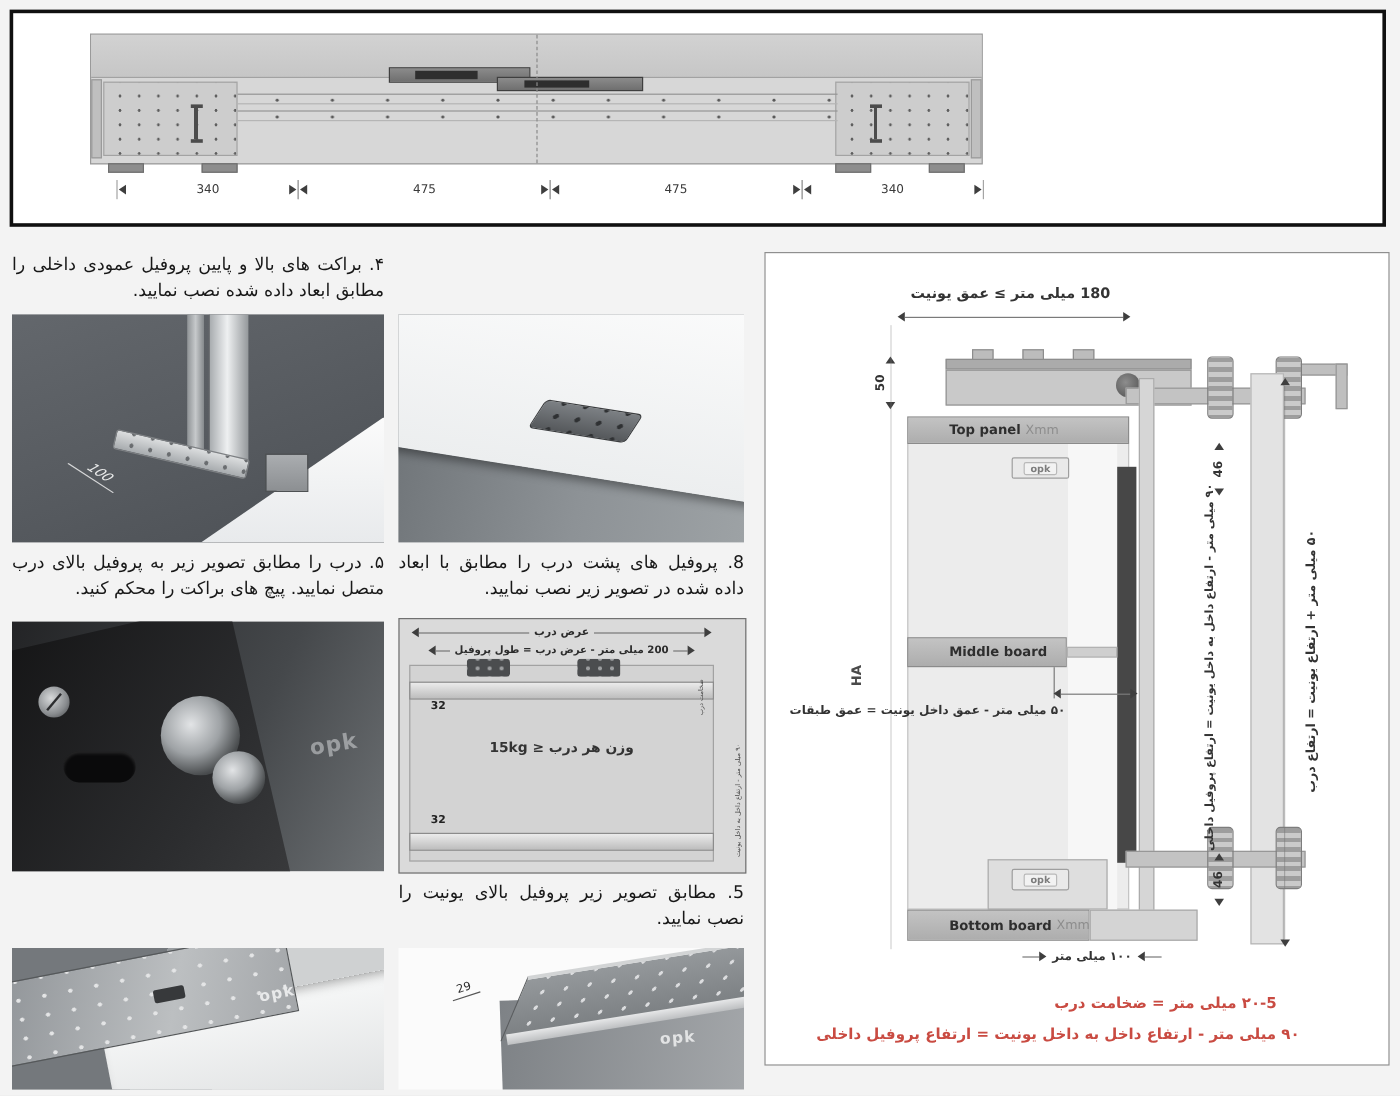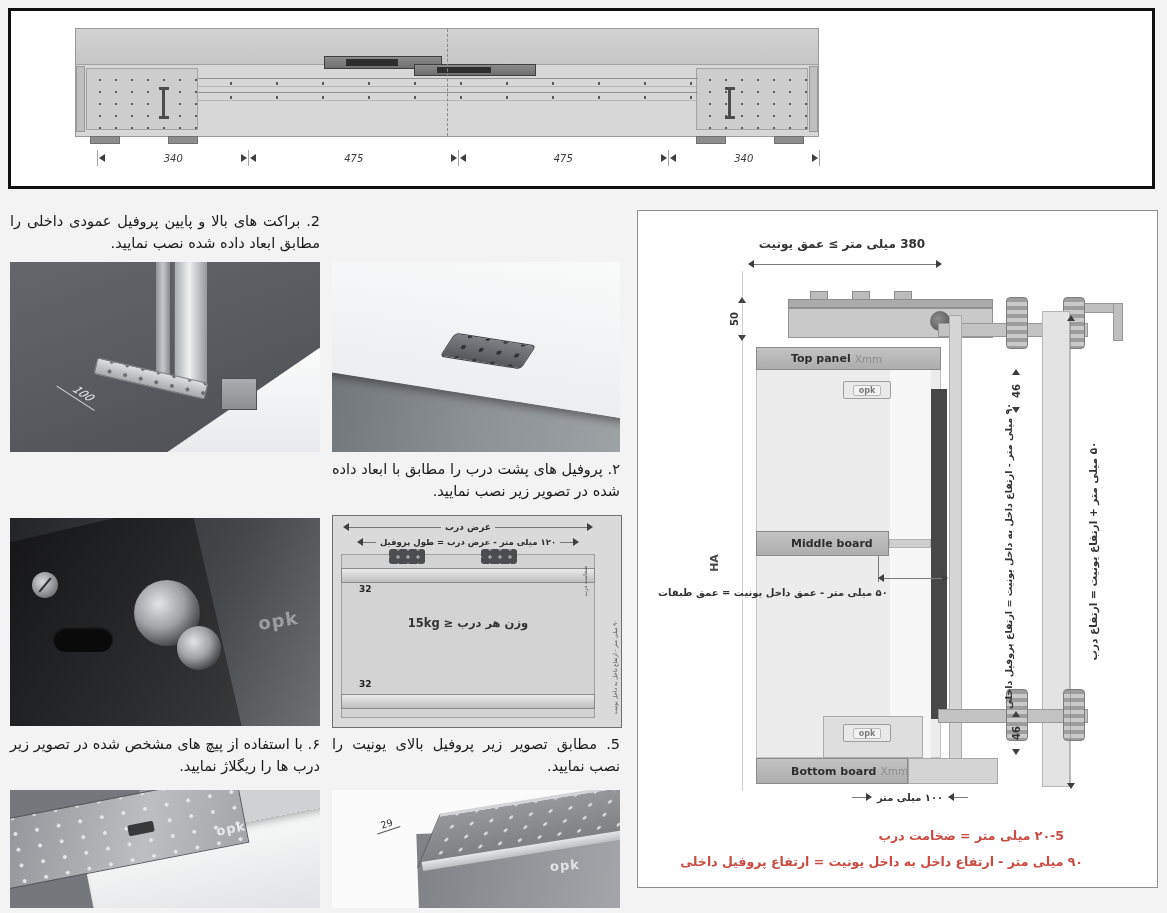--- a/index.html
+++ b/index.html
@@ -16,21 +16,21 @@
       background-image:radial-gradient(circle,#5d5d5d 1px,transparent 1.4px);background-size:16px 12px;background-position:5px 5px;}
   .ibeam{position:absolute;top:18px;width:10px;height:26px;border-top:3px solid #4c4c4c;border-bottom:3px solid #4c4c4c;background:linear-gradient(90deg,transparent 3px,#4c4c4c 3px,#4c4c4c 6px,transparent 6px);}
   .trk{left:122px;top:44px;width:500px;height:34px;}
   .trow{height:7px;border-top:1px solid #959595;border-bottom:1px solid #b5b5b5;margin-top:5px;
         background:radial-gradient(circle,#5a5a5a 1.2px,transparent 1.5px);background-size:46px 7px;background-repeat:repeat-x;background-position:10px 1px;}
   .slider{background:linear-gradient(#8b8b8b,#6f6f6f);border:1px solid #3f3f3f;}
   .slider .in{position:absolute;left:18%;top:2px;width:45%;height:60%;background:#2e2e2e;}
   .foot{bottom:-8px;width:30px;height:8px;background:#8d8d8d;border:1px solid #6f6f6f;}
   .rail-dims{left:86px;top:139px;width:722px;height:16px;display:flex;}
   .dseg{position:relative;display:flex;align-items:center;justify-content:space-between;border-left:1px solid #a5a5a5;border-right:1px solid #a5a5a5;margin-right:-1px;padding:0 1px;}
-  .dlbl{font-size:10px;color:#3a3a3a;margin:0 2px;font-style:italic;}
+  .dlbl{font-size:10px;color:#3a3a3a;margin:0 2px;}
   .tl{width:0;height:0;border:4px solid transparent;border-right:6px solid #3e3e3e;border-left:0;}
   .tr{width:0;height:0;border:4px solid transparent;border-left:6px solid #3e3e3e;border-right:0;}
   .tu{width:0;height:0;border:4px solid transparent;border-bottom:6px solid #3e3e3e;border-top:0;}
   .td{width:0;height:0;border:4px solid transparent;border-top:6px solid #3e3e3e;border-bottom:0;}
   
   .step{font-size:14.5px;line-height:1.55;color:#181818;direction:rtl;text-align:justify;}
   
   .fig{position:absolute;overflow:hidden;}
   .wm{font-weight:bold;letter-spacing:1px;}
   
@@ -144,23 +144,23 @@
           <i class="tr"></i>
         </div>
       <div class="dseg" style="width:151px;">
           <i class="tl"></i>
           <span class="dlbl">340</span>
           <i class="tr"></i>
         </div>
     </div>
   </div>
 
-  <div class="abs step" style="left:10px;top:210px;width:310px;" dir="rtl">2. براکت های بالا و پایین پروفیل عمودی داخلی را مطابق ابعاد داده شده نصب نمایید.</div>
-  <div class="abs step" style="left:332px;top:458px;width:288px;" dir="rtl">۲. پروفیل های پشت درب را مطابق با ابعاد داده شده در تصویر زیر نصب نمایید.</div>
-  <div class="abs step" style="left:10px;top:733px;width:310px;" dir="rtl">۶. با استفاده از پیچ های مشخص شده در تصویر زیر درب ها را ریگلاژ نمایید.</div>
+  <div class="abs step" style="left:10px;top:210px;width:310px;" dir="rtl">۴. براکت های بالا و پایین پروفیل عمودی داخلی را مطابق ابعاد داده شده نصب نمایید.</div>
+  <div class="abs step" style="left:10px;top:458px;width:310px;" dir="rtl">۵. درب را مطابق تصویر زیر به پروفیل بالای درب متصل نمایید. پیچ های براکت را محکم کنید.</div>
+  <div class="abs step" style="left:332px;top:458px;width:288px;" dir="rtl">8. پروفیل های پشت درب را مطابق با ابعاد داده شده در تصویر زیر نصب نمایید.</div>
   <div class="abs step" style="left:332px;top:733px;width:288px;" dir="rtl">5. مطابق تصویر زیر پروفیل بالای یونیت را نصب نمایید.</div>
 
   <div class="fig f1" style="left:332px;top:262px;width:288px;height:190px;">
     <div class="panel"></div>
     <div class="brk"></div>
   </div>
 
   <div class="fig f4" style="left:10px;top:262px;width:310px;height:190px;">
     <div class="wedge"></div>
     <div class="vp2"></div>
@@ -174,21 +174,21 @@
     <div class="hdim" style="left:10px;top:6px;width:250px;">
       <i class="tl"></i>
         <div class="ln"></div>
         <span class="hlbl">عرض درب</span>
         <div class="ln"></div>
         <i class="tr"></i>
     </div>
     <div class="hdim" style="left:24px;top:21px;width:222px;">
       <i class="tl"></i>
         <div class="ln"></div>
-        <span class="hlbl" style="font-size:8.5px;">۱۲۰ میلی متر - عرض درب = طول پروفیل</span>
+        <span class="hlbl" style="font-size:8.5px;">200 میلی متر - عرض درب = طول پروفیل</span>
         <div class="ln"></div>
         <i class="tr"></i>
     </div>
     <div class="door"></div>
     <div class="bar" style="top:52px;"></div>
     <div class="bar" style="top:178px;"></div>
     <div class="brk2" style="left:56px;"></div>
     <div class="brk2" style="left:148px;"></div>
     <div class="n32" style="left:26px;top:68px;">32</div>
     <div class="n32" style="left:26px;top:163px;">32</div>
@@ -216,21 +216,21 @@
   <div class="fig f3" style="left:332px;top:790px;width:288px;height:118px;">
     <div class="body"></div>
     <div class="slab"></div>
     <div class="edge"></div>
     <div class="dim">29</div>
     <div class="wm">opk</div>
   </div>
 
   <div class="abs side">
 
-    <div class="abs dimtxt" style="left:96px;top:26px;width:216px;text-align:center;font-size:12px;" dir="rtl">380 میلی متر ≥ عمق یونیت</div>
+    <div class="abs dimtxt" style="left:96px;top:26px;width:216px;text-align:center;font-size:12px;" dir="rtl">180 میلی متر ≥ عمق یونیت</div>
     <div class="abs" style="left:110px;top:48px;width:194px;height:10px;display:flex;align-items:center;">
       <i class="tl"></i>
         <div class="hline" style="flex:1;"></div>
         <i class="tr"></i>
     </div>
 
     <div class="abs" style="left:150px;top:88px;width:205px;height:9px;background:#ababab;border:1px solid #8d8d8d;"></div>
     <div class="abs" style="left:150px;top:97px;width:205px;height:30px;background:#c9c9c9;border:1px solid #949494;"></div>
     <div class="abs" style="left:172px;top:80px;width:18px;height:9px;background:#bcbcbc;border:1px solid #8d8d8d;"></div>
     <div class="abs" style="left:214px;top:80px;width:18px;height:9px;background:#bcbcbc;border:1px solid #8d8d8d;"></div>

